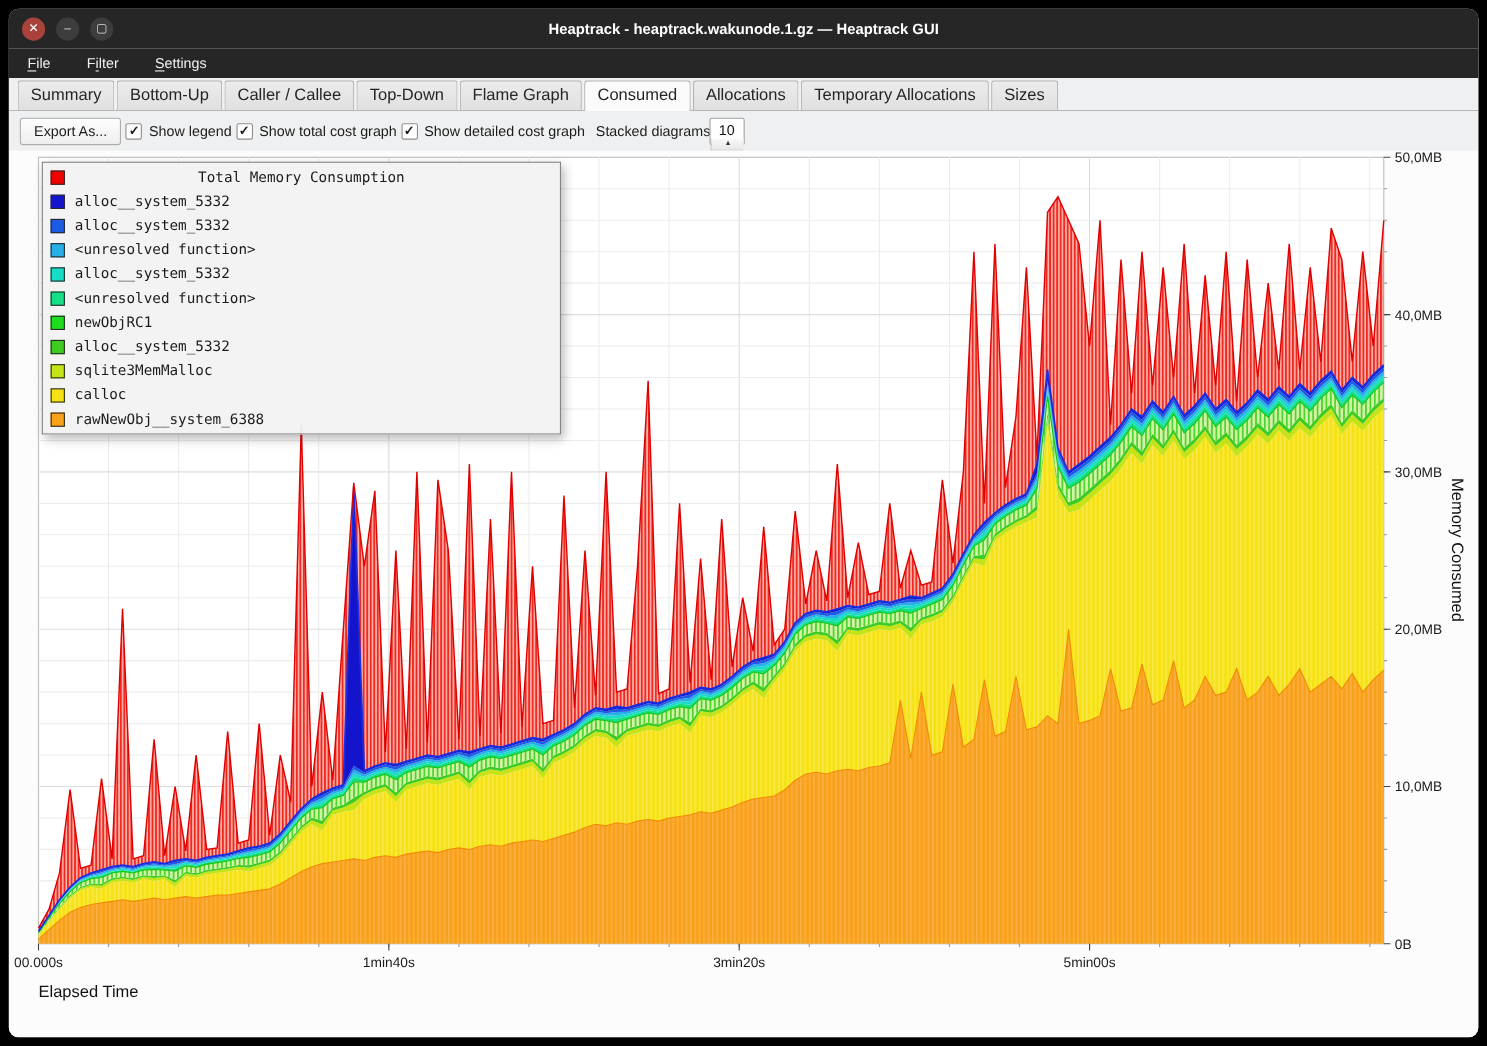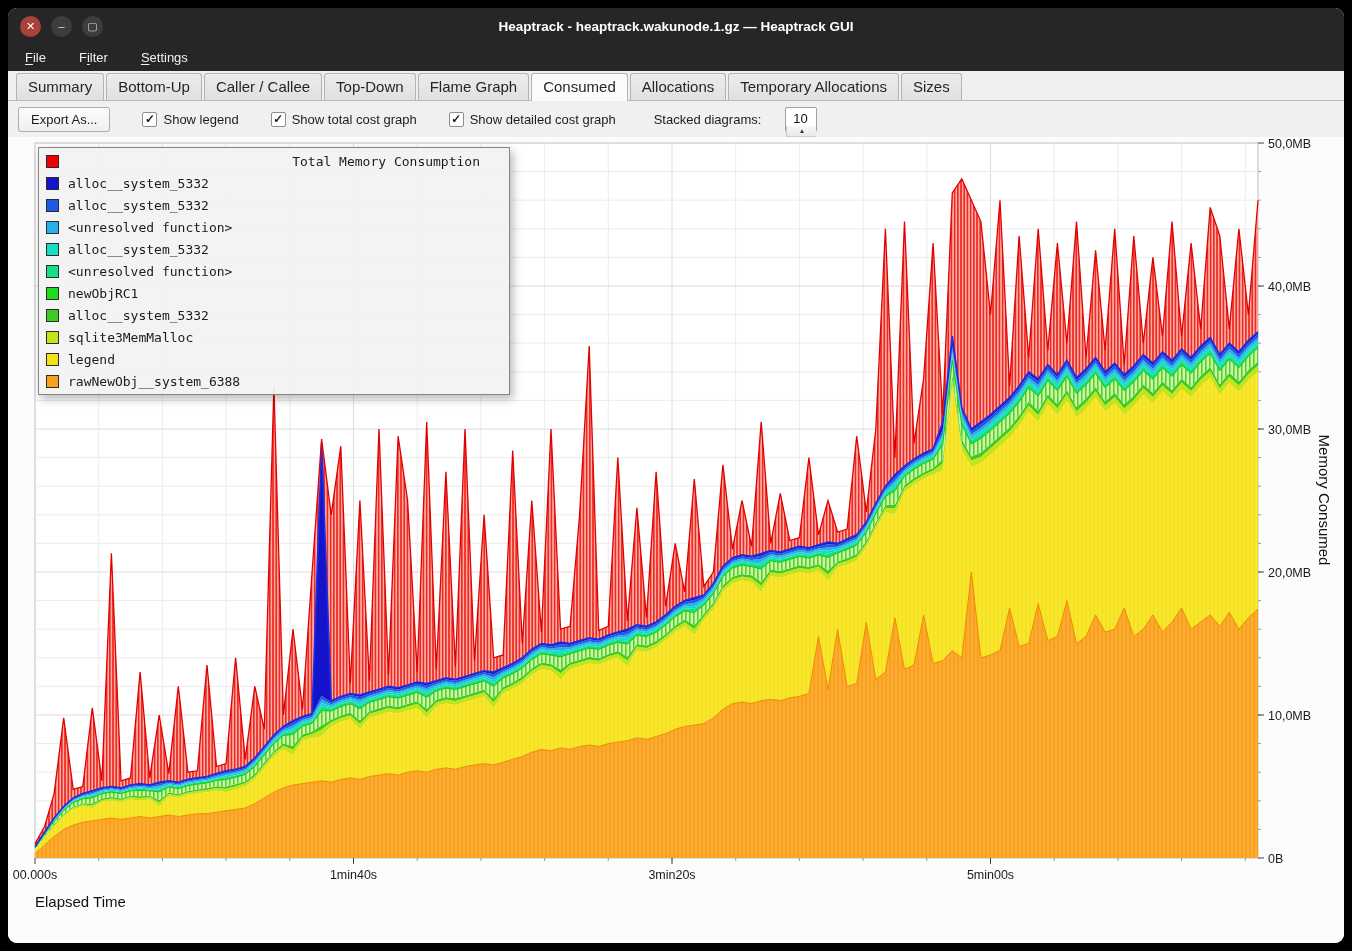--- a/index.html
+++ b/index.html
@@ -17,42 +17,42 @@
   .menubar{height:27px;background:#262626;display:flex;align-items:center;padding-left:8px;gap:15px;}
   .menu-item{color:#f0f0f0;font-size:13px;padding:3px 9px;border-radius:3px;}
   .menu-item u{text-decoration:underline;text-underline-offset:2px;}
   
   .tabbar{height:30px;box-sizing:border-box;display:flex;align-items:flex-end;padding:4px 8px 0 8px;
     background:#eff0f1;border-bottom:1px solid #b8b8b8;}
   .tab{font-size:15px;color:#232627;padding:4px 11px 5px 11px;background:linear-gradient(#ececec,#e0e0e0);
     border:1px solid #b4b4b4;border-bottom:none;margin-right:2px;border-radius:3px 3px 0 0;white-space:nowrap;}
   .tab.active{background:#fbfbfb;margin-bottom:-1px;padding-bottom:6px;}
   
-  .toolbar{height:36px;box-sizing:border-box;display:flex;align-items:center;gap:32px;padding:5px 10px;background:#eff0f1;}
+  .toolbar{height:36px;box-sizing:border-box;display:flex;align-items:center;gap:4px;padding:5px 10px;background:#eff0f1;}
   .btn{background:linear-gradient(#fdfdfd,#eeeeee);border:1px solid #adadad;border-radius:3px;
     padding:4px 12px;font-size:13px;color:#1c1c1c;font-family:"Liberation Sans",sans-serif;}
   .checkbox{display:flex;align-items:center;gap:6px;font-size:13px;color:#1c1c1c;}
   .box{width:15px;height:15px;box-sizing:border-box;border:1px solid #8e8e8e;background:#fff;border-radius:2px;
     display:flex;align-items:center;justify-content:center;font-size:12px;font-weight:bold;color:#17191b;}
   .spin-label{font-size:13px;color:#1c1c1c;margin-left:6px;}
   .spin{display:flex;border:1px solid #a0a0a0;background:#fff;border-radius:2px;height:23px;align-items:stretch;margin-left:-8px;flex-direction:column;}
   .spin .val{padding:3px 7px 0 7px;font-size:13px;min-width:16px;color:#111;}
   .spin .arrows{display:flex;flex-direction:column;border-left:1px solid #c4c4c4;}
   .spin .arrows div{font-size:6.5px;line-height:10.5px;padding:0 4px;background:linear-gradient(#f8f8f8,#e8e8e8);
     color:#333;text-align:center;}
   .spin .arrows div:first-child{border-bottom:1px solid #d0d0d0;}
   
   .chart-region{position:absolute;left:0;top:129px;right:0;bottom:0;background:#fcfcfc;}
   #svg-mount{position:absolute;left:5px;top:0;width:1320px;height:757px;}
   .legend{position:absolute;left:30px;top:10px;width:470px;background:rgba(242,242,242,0.93);
     border:1px solid #858585;box-shadow:3px 4px 9px rgba(0,0,0,0.28);padding:2px 0;
     font-family:"DejaVu Sans Mono",monospace;font-size:13px;color:#1b1b1b;z-index:5;}
   .lg-row{display:flex;align-items:center;height:22px;padding:0 7px;}
   .sw{width:13px;height:13px;box-sizing:border-box;border:1px solid #2a2a2a;margin-right:9px;flex:0 0 13px;}
-  .lg-title .lg-t{flex:1;text-align:right;margin-right:22px;}
+  .lg-title .lg-t{flex:1;text-align:center;margin-right:22px;}
   .xlabel{position:absolute;left:27px;width:1223px;top:756px;font-size:15px;color:#111;}
   .ylabel{position:absolute;left:1308px;top:363px;transform:translateY(-50%);writing-mode:vertical-rl;
     font-size:15px;color:#111;z-index:4;}
 </style>
 </head>
 <body>
 
 <div class="window">
 
   <div class="titlebar">
@@ -287,21 +287,21 @@
         <div class="lg-row">
           <span class="sw" style="background: rgb(62, 203, 34);"></span>
           <span>alloc__system_5332</span>
         </div>
         <div class="lg-row">
           <span class="sw" style="background: rgb(198, 227, 24);"></span>
           <span>sqlite3MemMalloc</span>
         </div>
         <div class="lg-row">
           <span class="sw" style="background: rgb(246, 226, 20);"></span>
-          <span>legend</span>
+          <span>calloc</span>
         </div>
         <div class="lg-row">
           <span class="sw" style="background: rgb(249, 161, 27);"></span>
           <span>rawNewObj__system_6388</span>
         </div>
       </div>
     <div class="xlabel">Elapsed Time</div>
     <div class="ylabel">Memory Consumed</div>
   </div>
 

